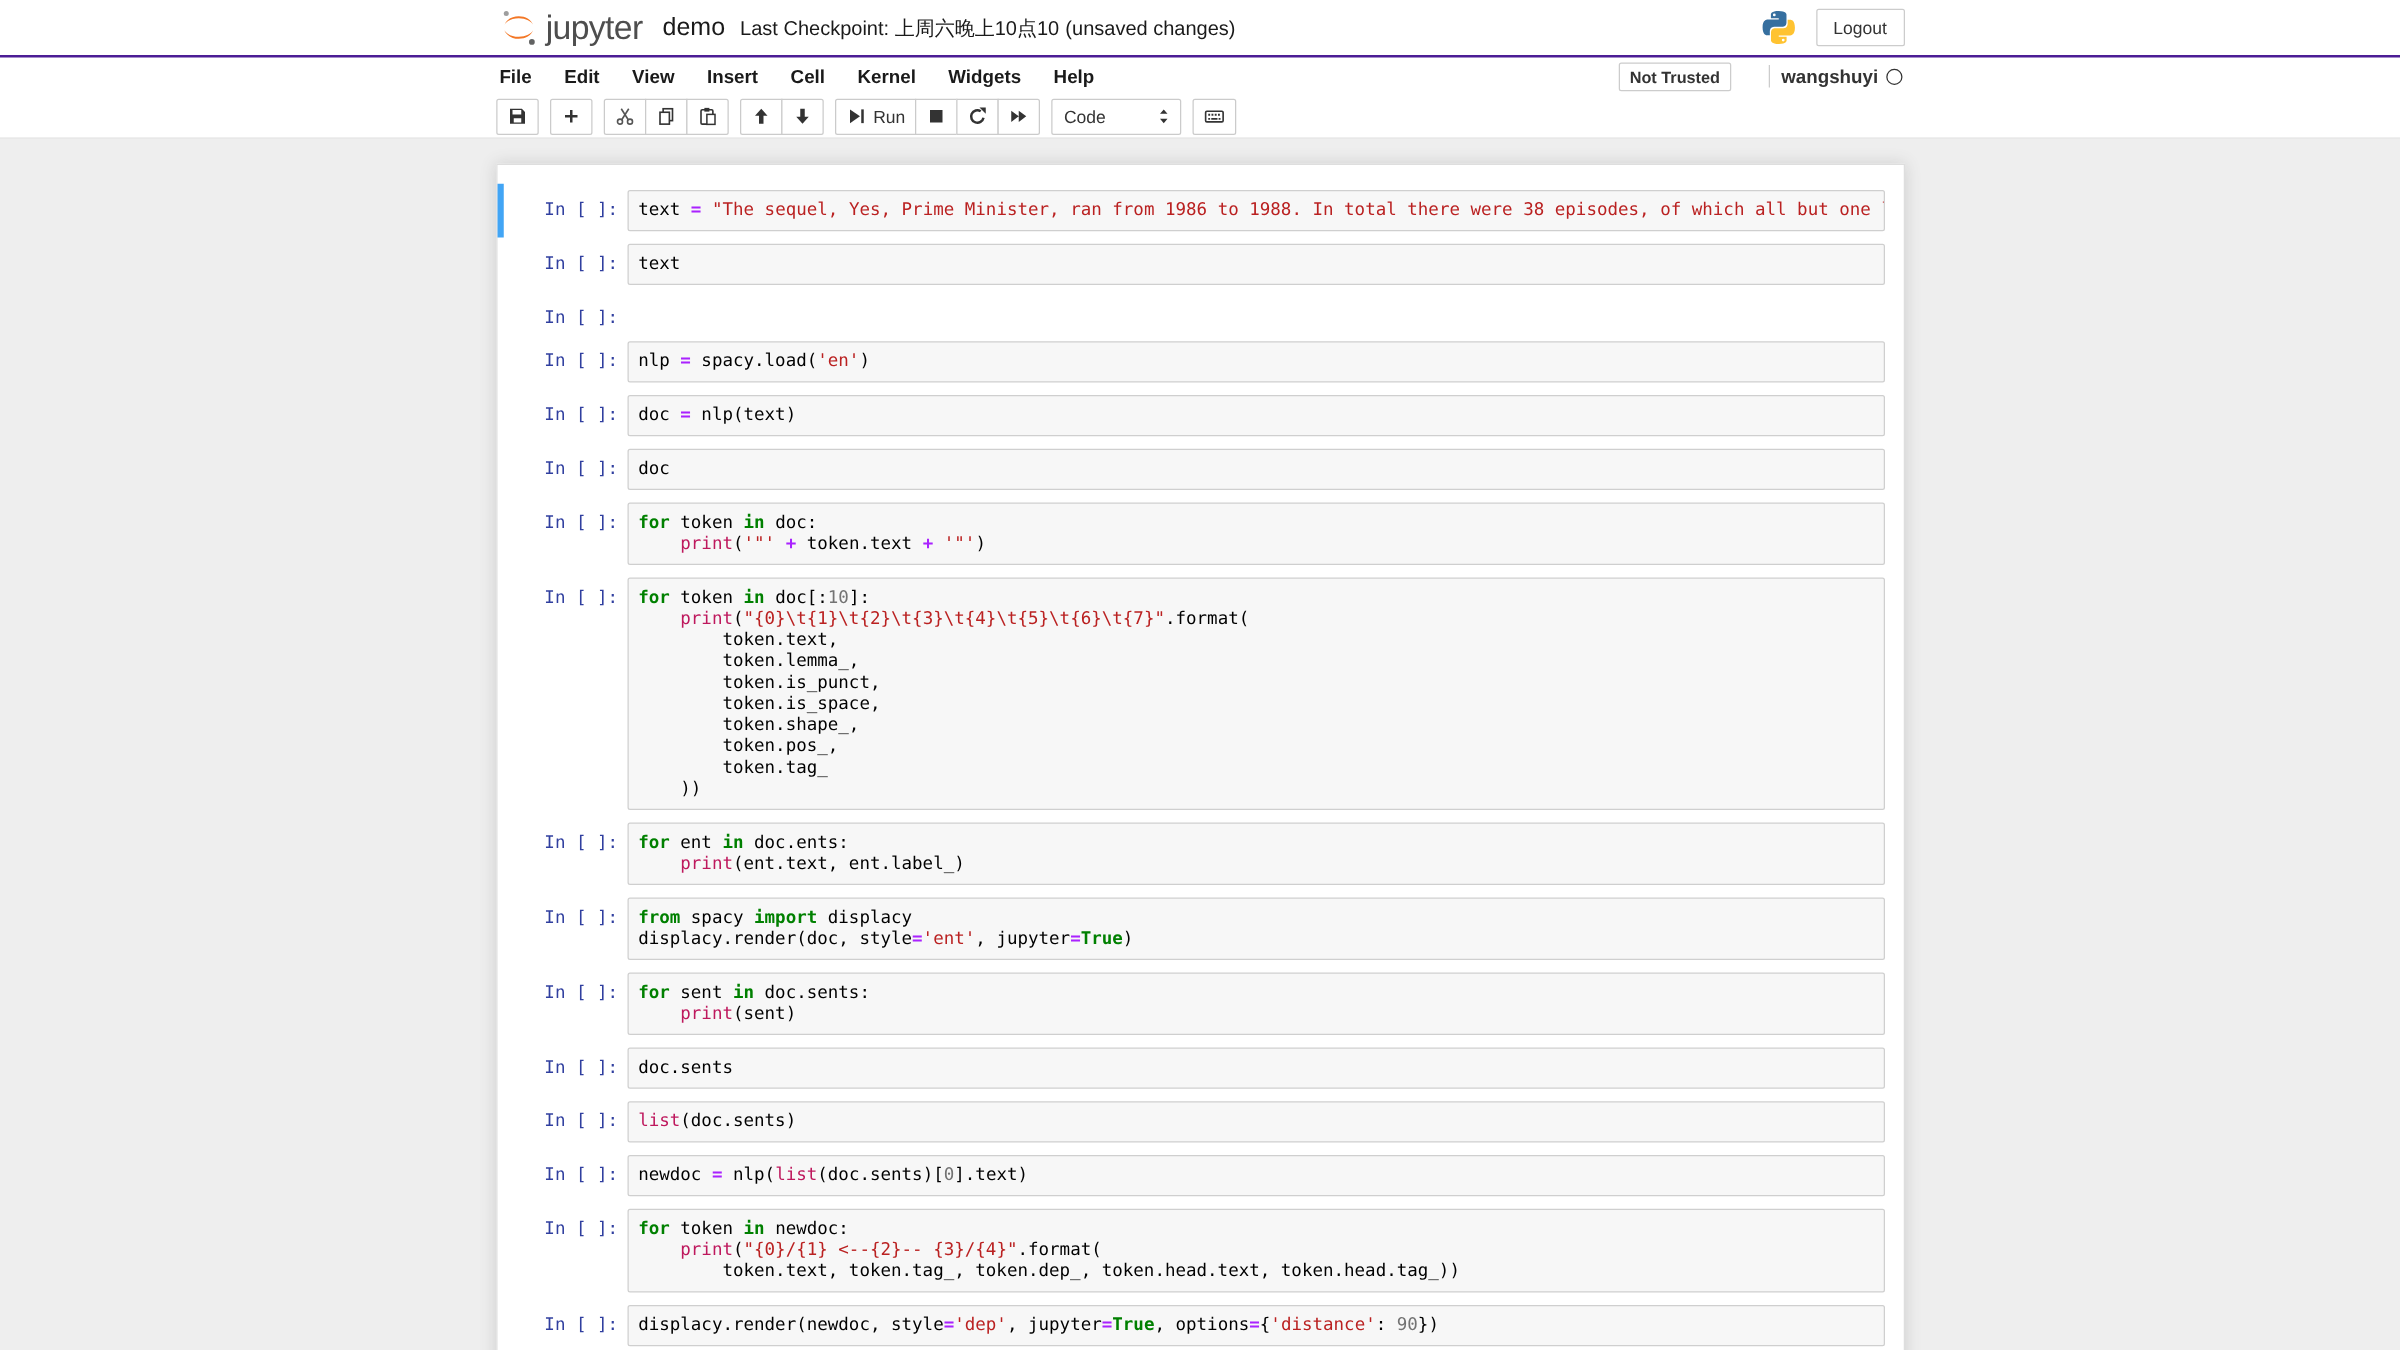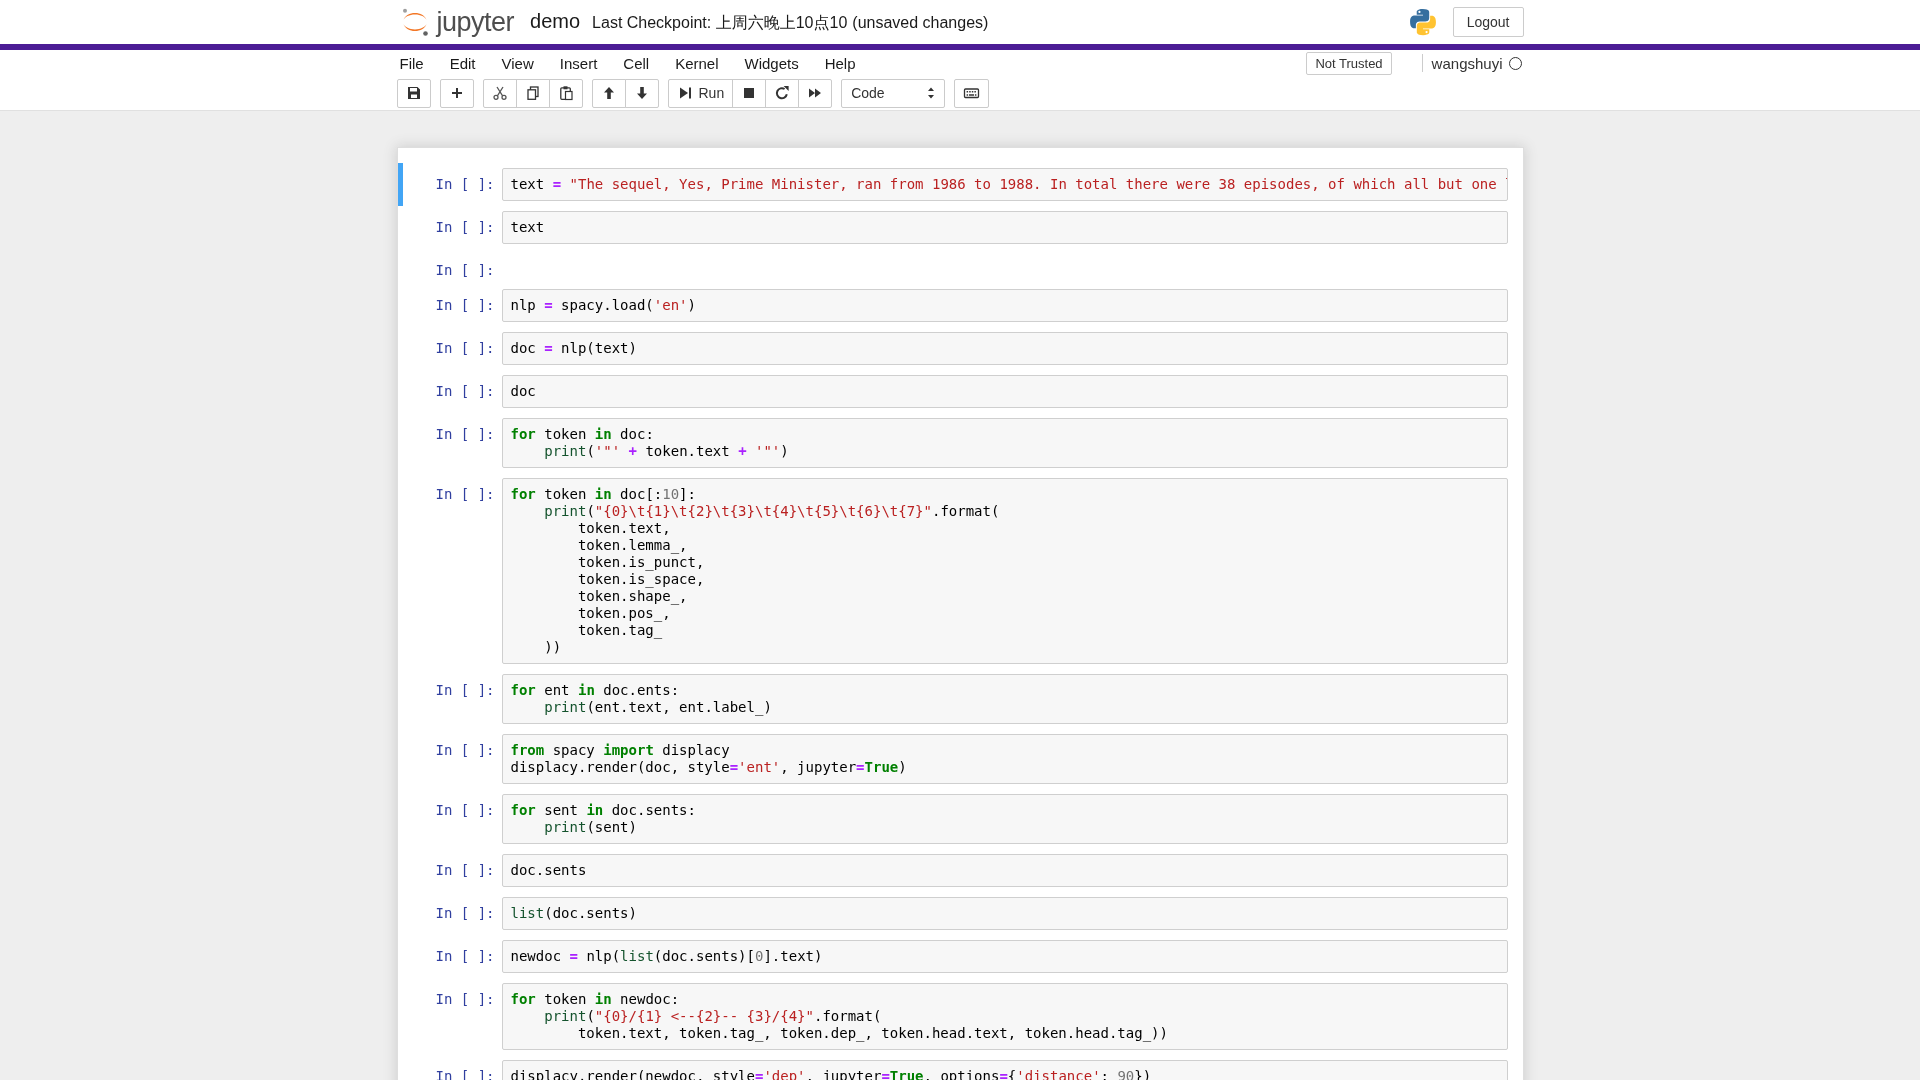--- a/index.html
+++ b/index.html
@@ -16,21 +16,21 @@
   .titleblock { display:flex; align-items:baseline; margin-left:16px; }
   .nbname { font-size:20px; color:#1a1a1a; }
   .chkpt { font-size:16px; color:#1a1a1a; margin-left:12px; white-space:nowrap; }
   .chkpt.unsaved { margin-left:5px; }
   .spacer { flex:1; }
   .pyicon { margin-right:15px; display:flex; }
   .logout { background:#fff; border:1px solid #ccc; border-radius:2px; padding:6px 13px;
     font-size:14px; color:#333; font-family:"Liberation Sans",sans-serif; cursor:pointer; }
 
   
-  .menubar { height:32px; background:#fff; border-top:6px solid #4c1d95; }
+  .menubar { height:32px; background:#fff; border-top:2px solid #4c1d95;font-weight:bold; }
   .menubar-inner { width:1127px; height:100%; margin:0 auto; display:flex; align-items:center; }
   .menu { list-style:none; display:flex; }
   .menu-item { font-size:15px; color:#1a1a1a; padding:0 13px; cursor:pointer; }
   .menu-item:first-child { padding-left:3px; }
   .nottrusted { border:1px solid #ccc; border-radius:2px; font-size:13px; color:#333;
     padding:3px 8px; cursor:pointer; }
   .vsep { border-left:1px solid #ccc; height:18px; margin-left:30px; margin-right:9px; }
   .kernelname { font-size:15px; color:#333; }
   .kcircle { width:13px; height:13px; border:1.5px solid #333; border-radius:50%;
     margin-left:6px; margin-right:2px; display:inline-block; }
@@ -47,34 +47,34 @@
   .btn-group .tbtn:not(:last-child){ border-top-right-radius:0; border-bottom-right-radius:0; }
   .ticon { display:flex; align-items:center; }
   .ticon svg { display:block; }
   .tlabel { font-size:14px; color:#333; margin-left:6px; font-family:"Liberation Sans",sans-serif; }
   .celltype { width:104px; height:29px; border:1px solid #cbcbcb; border-radius:2px;
     display:flex; align-items:center; padding:0 6px 0 9px; font-size:14px; color:#333;
     margin-right:9px; cursor:pointer; background:#fff; }
   .celltype .selarrows { margin-left:auto; display:flex; }
 
   
-  .site { height:calc(100% - 111px); background:#eee; padding-top:36px; overflow:hidden; }
+  .site { height:calc(100% - 111px); background:#eee; padding-top:20px; overflow:hidden; }
   .nbcontainer { width:1127px; margin:0 auto; background:#fff; min-height:100%;
     border:1px solid #dedede; box-shadow:0 0 12px 1px rgba(87,87,87,0.2);
     padding:15px 0; }
   .cell { position:relative; display:flex; padding:5px 15px; }
   .cell.selected::before { content:""; position:absolute; left:0; top:0; bottom:0;
     width:5px; background:#42A5F5; }
   .prompt { width:89px; flex:none; text-align:right; padding-right:7px; padding-top:8px;
     color:#303F9F; font:14px/17px "DejaVu Sans Mono",monospace; white-space:nowrap; }
   .input-area { flex:1; background:#f7f7f7; border:1px solid #cfcfcf; border-radius:2px;
     padding:7px 8px; overflow:hidden; }
   .cm-line { font:14px/17px "DejaVu Sans Mono",monospace; color:#000; white-space:pre; }
   .cm-keyword  { color:#008000; font-weight:bold; }
-  .cm-builtin  { color:#14532d; }
+  .cm-builtin  { color:#be185d; }
   .cm-string   { color:#BA2121; }
   .cm-number   { color:#737373; }
   .cm-operator { color:#AA22FF; font-weight:bold; }
 </style>
 </head>
 <body>
 
 <div class="page">
 
   <header class="header">

